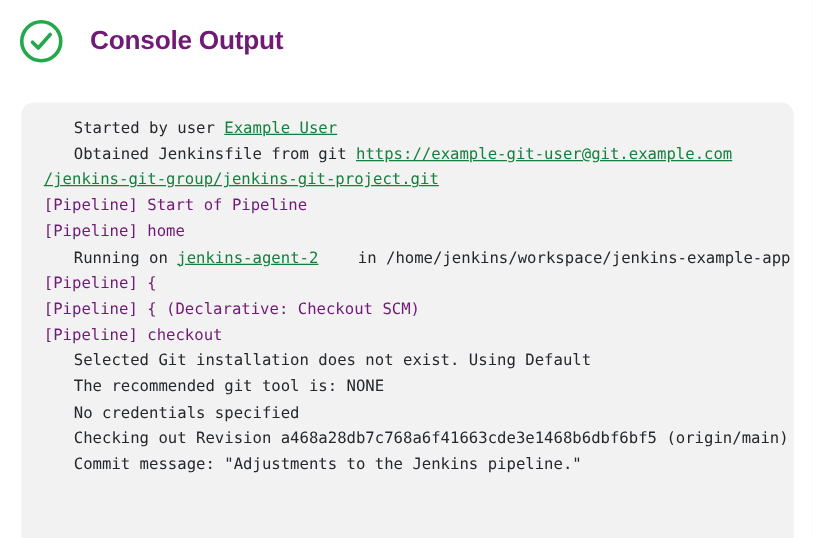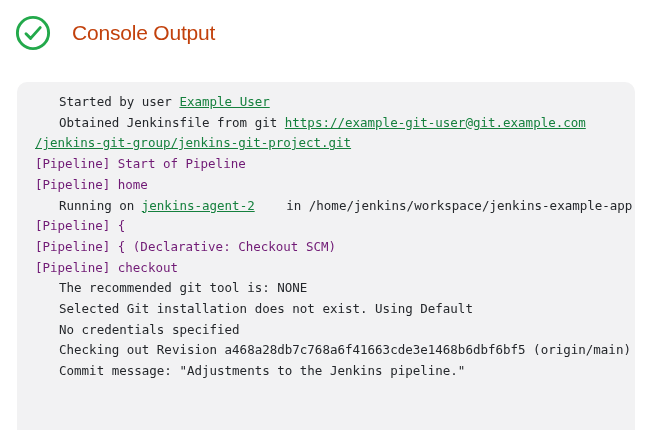--- a/index.html
+++ b/index.html
@@ -17,22 +17,22 @@
     padding: 13px 0 0 15px;
     height: 52px;
   }
   .status-icon {
     width: 36px; height: 36px;
     flex: 0 0 auto;
     display: block;
   }
   .page-title {
     font-size: 21px;
-    font-weight: 400;
-    color: #c2410c;
+    font-weight: 700;
+    color: #701a75;
     letter-spacing: -0.2px;
   }
   .console-box {
     position: absolute;
     left: 17px;
     top: 82px;
     width: 618px;
     height: 370px; 
     background: #f2f2f3;
     border-radius: 10px;
@@ -64,18 +64,18 @@
 <div class="console-box" id="console-box">
     <div class="console-line"><span class="seg-plain">Started by user </span><span class="seg-link">Example User</span></div>
     <div class="console-line"><span class="seg-plain">Obtained Jenkinsfile from git </span><span class="seg-link">https://example-git-user@git.example.com</span></div>
     <div class="console-line"><span class="seg-link">/jenkins-git-group/jenkins-git-project.git</span></div>
     <div class="console-line"><span class="seg-muted">[Pipeline] Start of Pipeline</span></div>
     <div class="console-line"><span class="seg-muted">[Pipeline] home</span></div>
     <div class="console-line"><span class="seg-plain">Running on </span><span class="seg-link">jenkins-agent-2</span><span class="seg-plain"> in /home/jenkins/workspace/jenkins-example-app</span></div>
     <div class="console-line"><span class="seg-muted">[Pipeline] {</span></div>
     <div class="console-line"><span class="seg-muted">[Pipeline] { (Declarative: Checkout SCM)</span></div>
     <div class="console-line"><span class="seg-muted">[Pipeline] checkout</span></div>
+    <div class="console-line"><span class="seg-plain">Selected Git installation does not exist. Using Default</span></div>
     <div class="console-line"><span class="seg-plain">The recommended git tool is: NONE</span></div>
-    <div class="console-line"><span class="seg-plain">Selected Git installation does not exist. Using Default</span></div>
     <div class="console-line"><span class="seg-plain">No credentials specified</span></div>
     <div class="console-line"><span class="seg-plain">Checking out Revision a468a28db7c768a6f41663cde3e1468b6dbf6bf5 (origin/main)</span></div>
     <div class="console-line"><span class="seg-plain">Commit message: "Adjustments to the Jenkins pipeline."</span></div>
   </div>
 
 </body></html>

